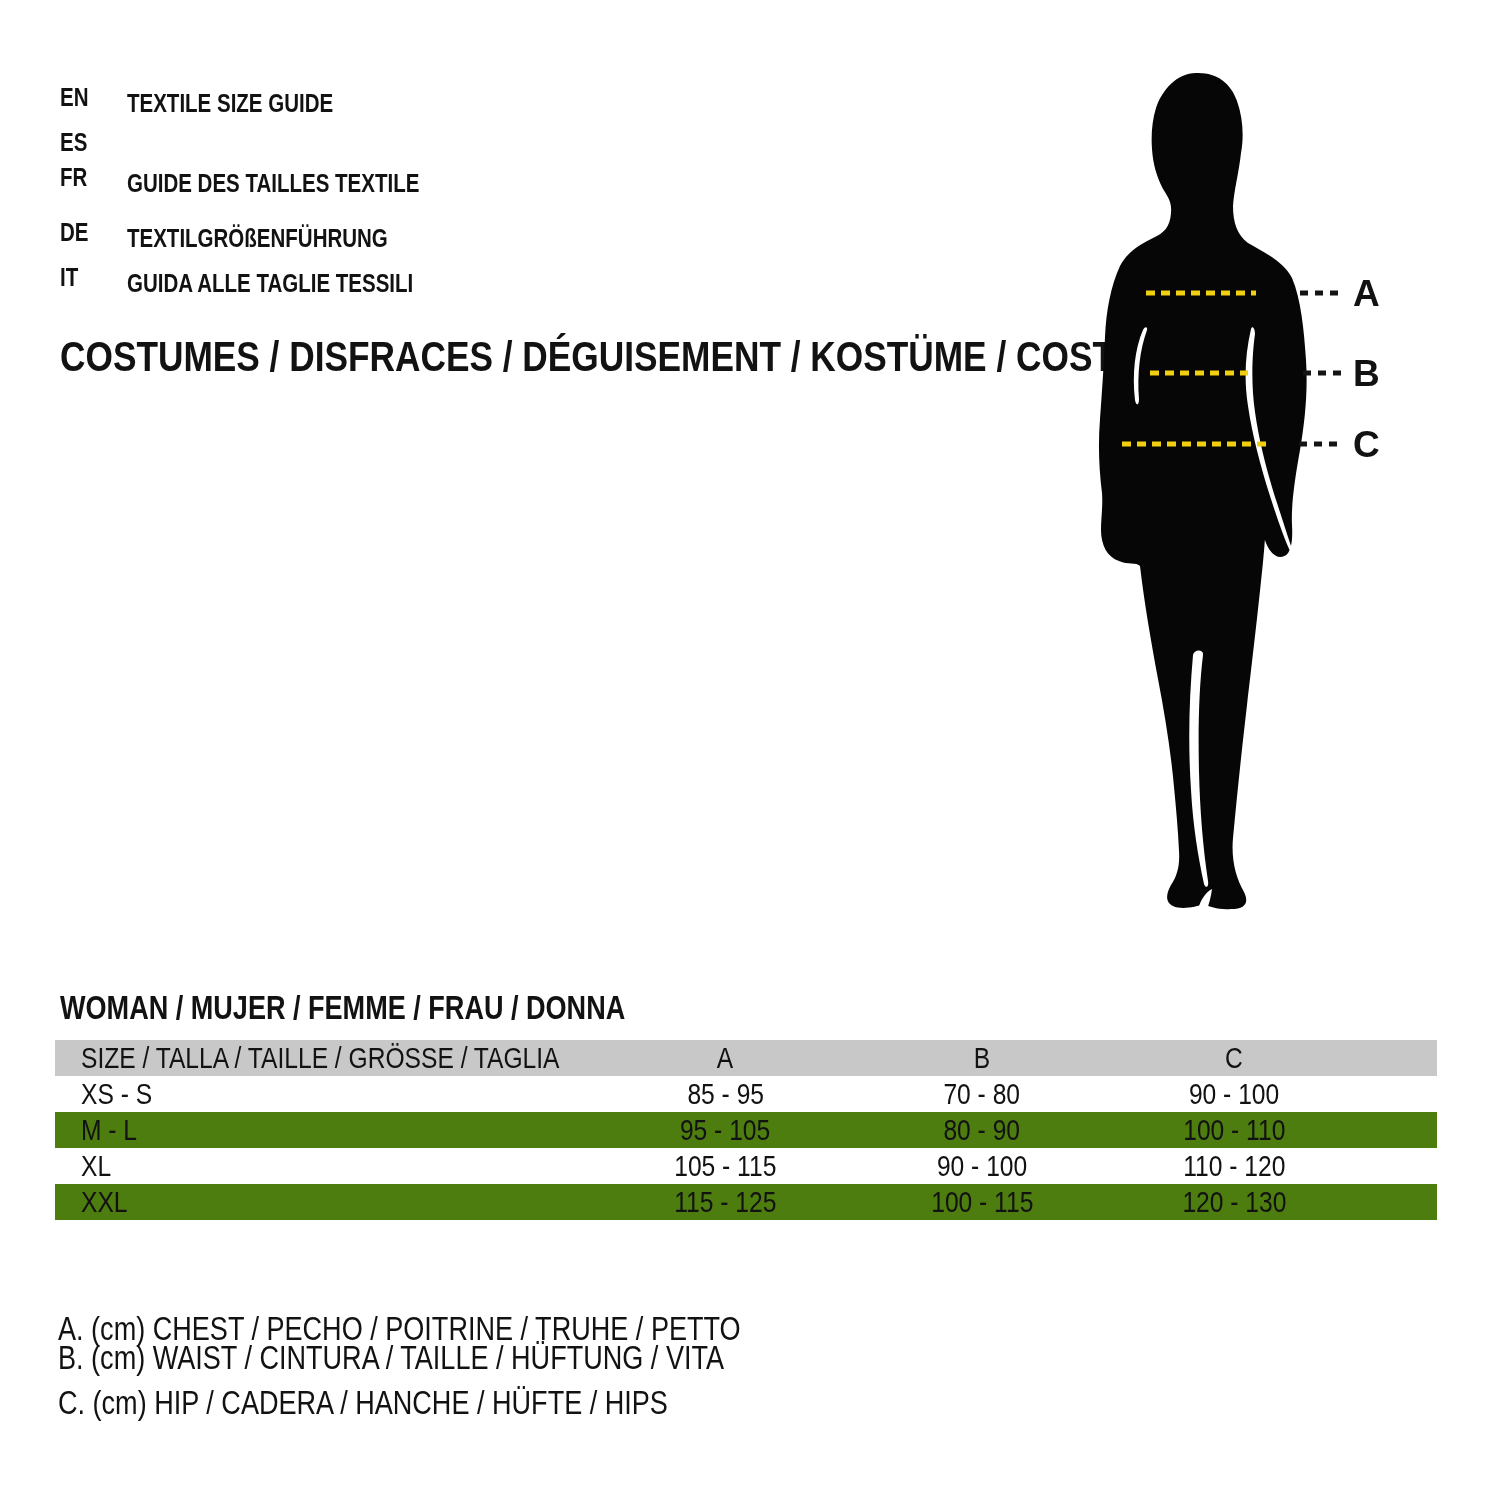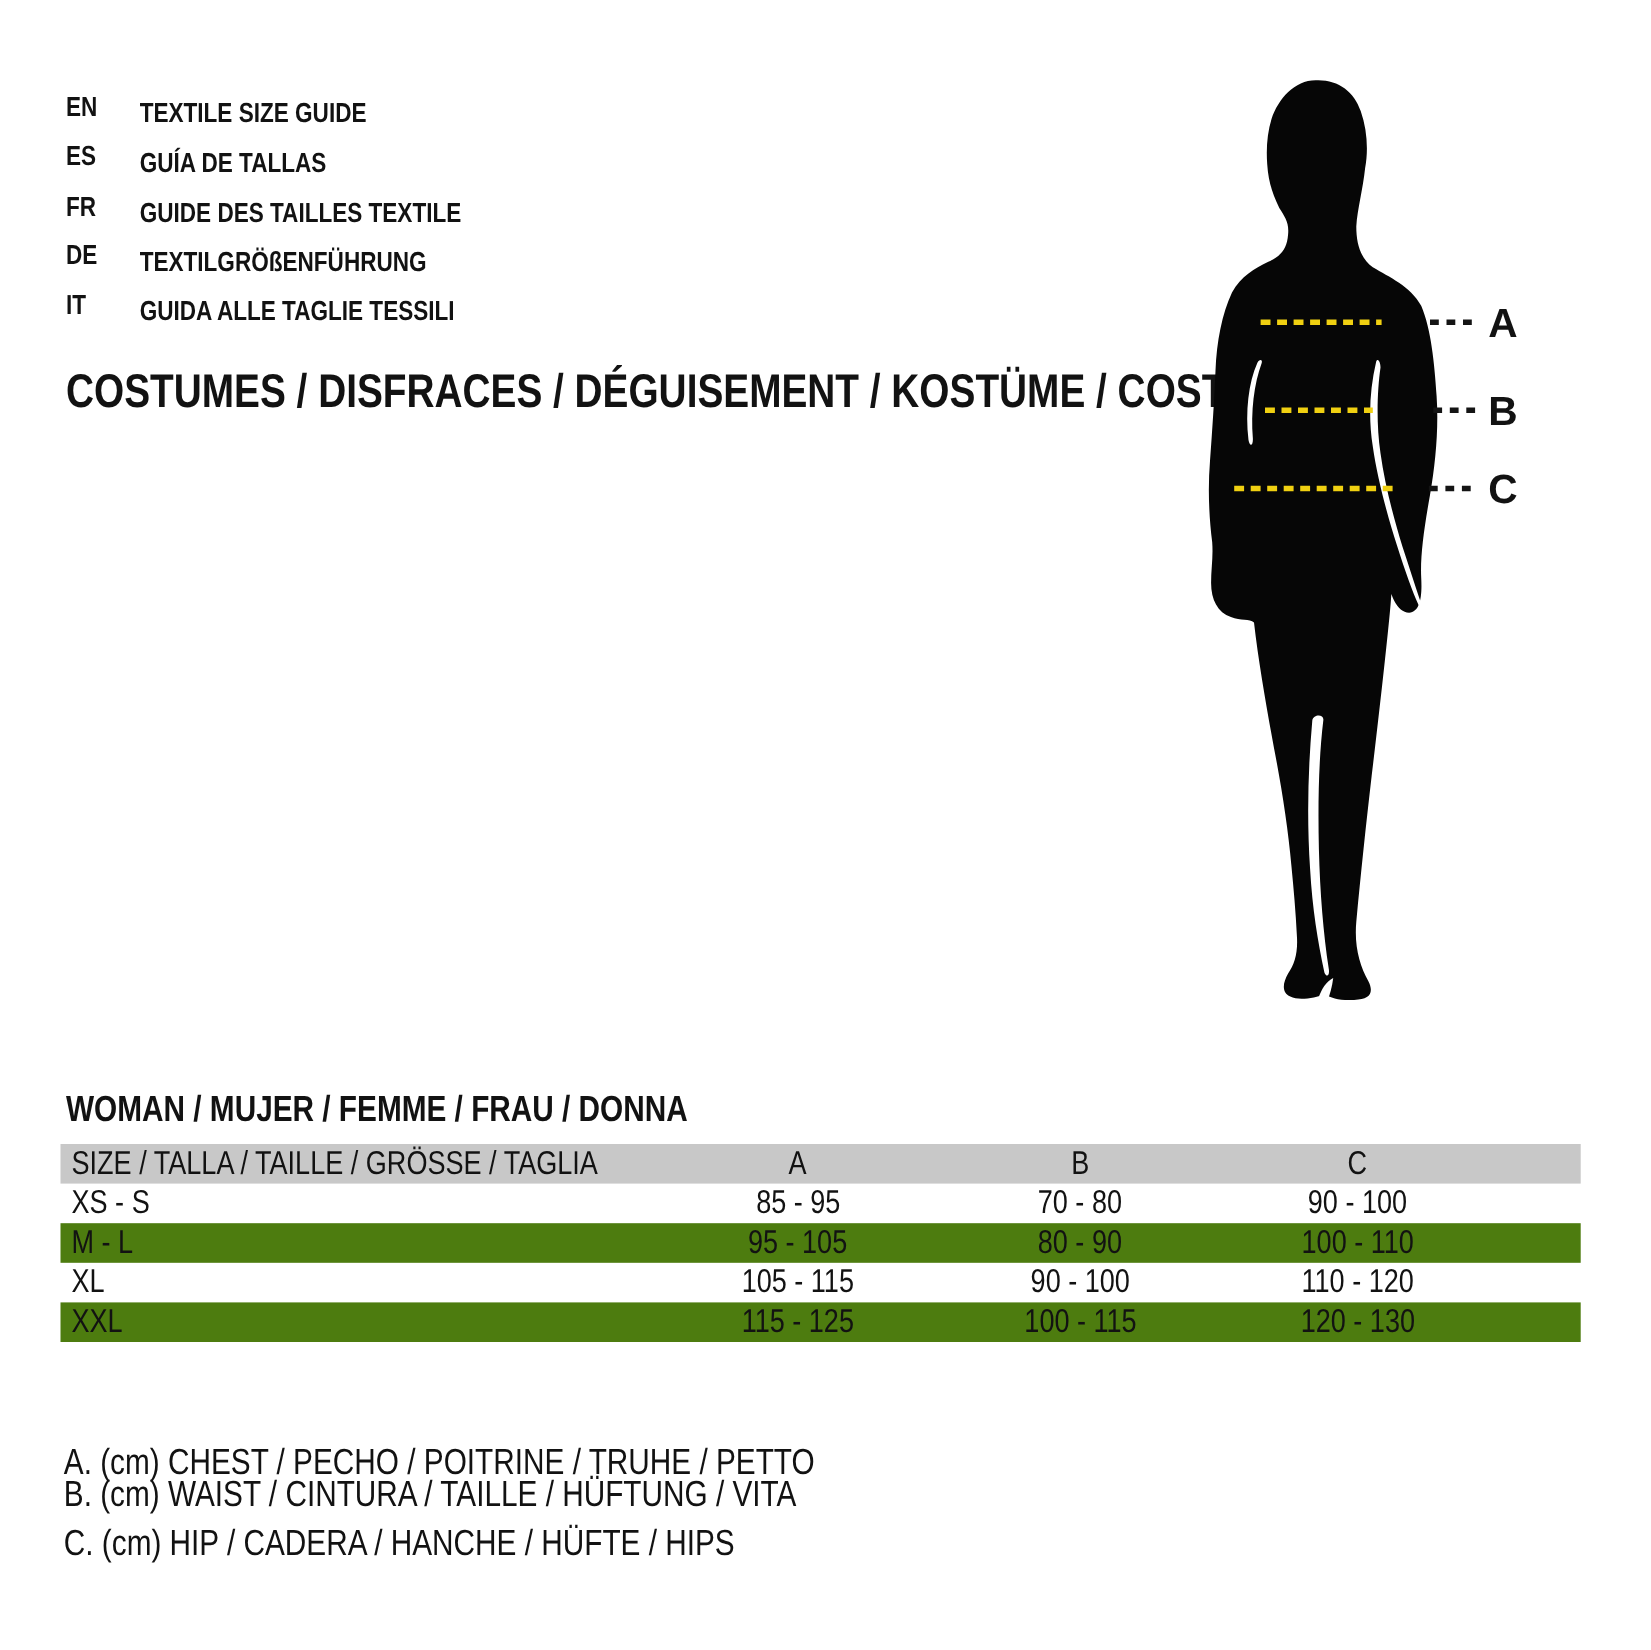--- a/index.html
+++ b/index.html
@@ -29,43 +29,42 @@
 
   
   .woman-heading { position:absolute; left:60px; top:991px; font-size:33px; font-weight:bold; line-height:1; }
 
   
   .size-table { position:absolute; left:55px; top:1040px; width:1382px; font-size:30px; font-weight:normal; }
   .t-row { display:grid; grid-template-columns:540px 261px 252px 252px 77px; height:36px; align-items:center; }
   .t-row.head { background:#c8c8c8; }
   .t-row.alt  { background:#4d7c0f; }
   .t-cell { text-align:center; line-height:1; }
-  .t-cell.first { text-align:left; padding-left:10px; }
+  .t-cell.first { text-align:left; padding-left:26px; }
 
   
   .note { position:absolute; left:58px; font-size:33px; line-height:1; font-weight:normal; }
   .note-a { top:1296px;margin-top:16px; }
   .note-b { top:1341px; }
   .note-c { top:1386px; }
 </style>
 </head>
 <body>
 
 <div class="page">
 
   <div>
     <div class="lang-row" style="top:75px">
       <span class="lang-code"><span class="cx">EN</span></span>
       <span class="lang-title"><span class="cx">TEXTILE SIZE GUIDE</span></span>
     </div>
     <div class="lang-row" style="top:120px">
       <span class="lang-code"><span class="cx">ES</span></span>
-      <span class="lang-title"><span class="cx">GUÍA DE TALLAS</span></span>
-    </div>
-    <div class="lang-row" style="top:166px">
+    </div>
+    <div class="lang-row" style="top:155px">
       <span class="lang-code"><span class="cx">FR</span></span>
       <span class="lang-title"><span class="cx">GUIDE DES TAILLES TEXTILE</span></span>
     </div>
     <div class="lang-row" style="top:210px">
       <span class="lang-code"><span class="cx">DE</span></span>
       <span class="lang-title"><span class="cx">TEXTILGRÖßENFÜHRUNG</span></span>
     </div>
     <div class="lang-row" style="top:255px">
       <span class="lang-code"><span class="cx">IT</span></span>
       <span class="lang-title"><span class="cx">GUIDA ALLE TAGLIE TESSILI</span></span>

